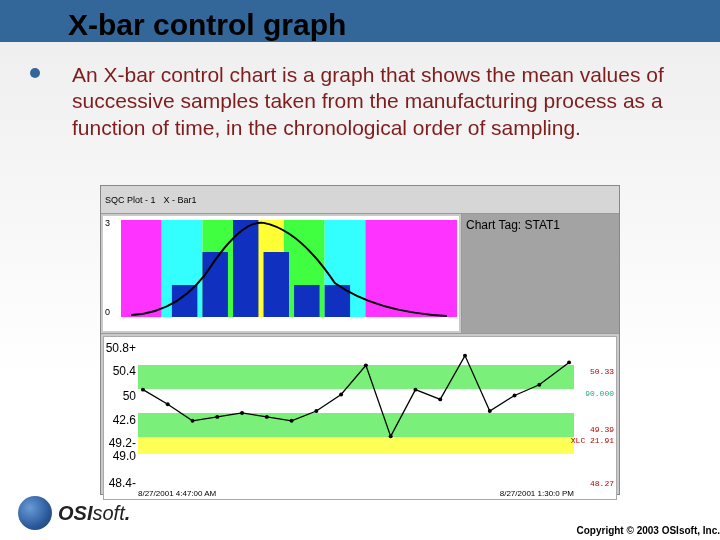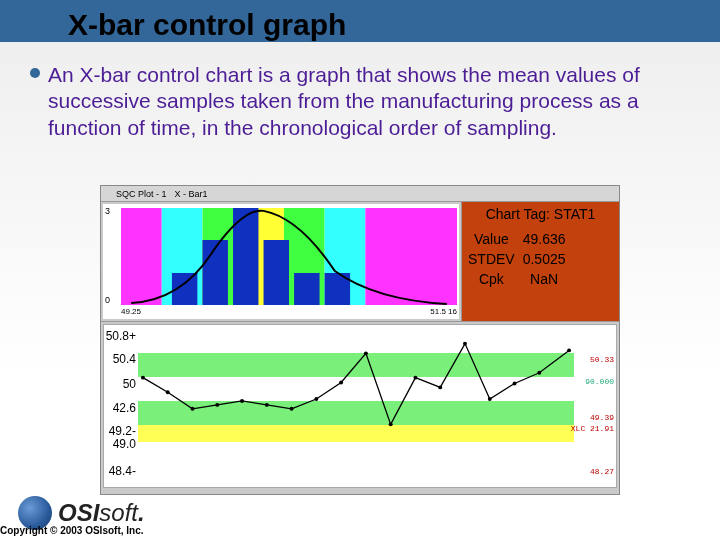--- a/index.html
+++ b/index.html
@@ -24,72 +24,71 @@
     font-size: 30px;
     font-weight: bold;
     color: #000;
     background: transparent;
     z-index: 2;
     padding-right: 8px;
   }
   .body-text {
     position: absolute;
     top: 62px;
-    left: 48px;
+    left: 72px;
     width: 620px;
     font-size: 21px;
     line-height: 1.25;
-    color: #4c1d95;
+    color: #7f1d1d;
   }
   .bullet {
     position: absolute;
     left: 30px;
     top: 68px;
     width: 10px;
     height: 10px;
     background: #336699;
     border-radius: 50%;
   }
   .figure {
     position: absolute;
     top: 185px;
     left: 100px;
     width: 520px;
     height: 310px;
     background: #cacaca;
     border: 1px solid #888;
   }
   .fig-titlebar {
-    height: 16px;
+    height: 28px;
     background: #d6d6d6;
     border-bottom: 1px solid #999;
     font-size: 9px;
     display: flex;
     align-items: center;
     gap: 8px;
-    padding-left: 15px;
+    padding-left: 4px;
   }
   .fig-top {
     display: flex;
     height: 120px;
     border-bottom: 1px solid #999;
   }
   .chart-area {
     position: relative;
     flex: 1;
     background: #fff;
     margin: 2px;
   }
   .chart-info {
     width: 158px;
-    background: #c2410c;
-    font-size: 14px;
+    background: #a3a3a3;
+    font-size: 12px;
     padding: 4px;
     border-left: 1px solid #999;
-    text-align: center;
   }
   .chart-info table td { padding: 1px 6px 1px 0; }
   .y-axis {
     position: absolute;
     left: 2px;
     top: 2px;
     bottom: 14px;
     width: 14px;
     font-size: 9px;
   }
@@ -183,31 +182,31 @@
     height: 40px;
     border: 6px solid rgba(255,255,255,0.35);
     border-radius: 50%;
     top: -10px;
     left: 6px;
     border-left-color: transparent;
     border-bottom-color: transparent;
     transform: rotate(20deg);
   }
   .logo-text {
-    font-size: 24px;
+    font-size: 20px;
     font-weight: bold;
     font-style: italic;
     color: #222;
   }
   .logo-text .soft { font-weight: normal; }
   .copyright {
     position: absolute;
     bottom: 4px;
     width: 100%;
-    text-align: left;
+    text-align: right;
     font-size: 10px;
     font-weight: bold;
   }
 </style>
 </head>
 <body>
 
 <div class="header-band"></div>
 <div class="title">X-bar control graph</div>
 
@@ -240,43 +239,23 @@
           <rect x="50" y="67" width="25" height="33" fill="#1030c0"></rect>
           <rect x="80" y="33" width="25" height="67" fill="#1030c0"></rect>
           <rect x="110" y="0" width="25" height="100" fill="#1030c0"></rect>
           <rect x="140" y="33" width="25" height="67" fill="#1030c0"></rect>
           <rect x="170" y="67" width="25" height="33" fill="#1030c0"></rect>
           <rect x="200" y="67" width="25" height="33" fill="#1030c0"></rect>
 
           <path d="M 10,98 Q 60,95 90,45 Q 120,0 140,3 Q 175,10 210,65 Q 250,95 320,99" stroke="#000" stroke-width="2" fill="none"></path>
         </svg>
       </div>
-      <div class="x-axis-top">
-        <span>49.25</span>
-        <span>51.5  16</span>
-      </div>
     </div>
     <div class="chart-info">
       <div style="margin-bottom:6px">Chart Tag: STAT1</div>
-      <table>
-        <tbody>
-            <tr>
-              <td>Value</td>
-              <td>49.636</td>
-            </tr>
-        <tr>
-              <td>STDEV</td>
-              <td>0.5025</td>
-            </tr>
-        <tr>
-              <td>Cpk</td>
-              <td>NaN</td>
-            </tr>
-      </tbody>
-        </table>
     </div>
   </div>
 
   <div class="fig-bottom">
     <div class="lower-chart">
       <div class="lower-y-axis">
         <span class="tick" style="top:0%">50.8+</span>
         <span class="tick" style="top:16%">50.4</span>
         <span class="tick" style="top:33%">50</span>
         <span class="tick" style="top:50%">42.6</span>
@@ -315,20 +294,24 @@
               <circle cx="280" cy="50" r="2"></circle>
             <circle cx="305" cy="60" r="2"></circle>
               <circle cx="330" cy="15" r="2"></circle>
               <circle cx="355" cy="72" r="2"></circle>
             <circle cx="380" cy="56" r="2"></circle>
               <circle cx="405" cy="45" r="2"></circle>
               <circle cx="435" cy="22" r="2"></circle>
           </g>
         </svg>
       </div>
+      <div class="lower-x-axis">
+        <span>8/27/2001 4:47:00 AM</span>
+        <span>8/27/2001 1:30:0 PM</span>
+      </div>
     </div>
   </div>
 </div>
 
 <div class="logo">
   <div class="logo-swirl"></div>
   <div class="logo-text">
     <span>OSI</span><span class="soft">soft</span>.
   </div>
 </div>

